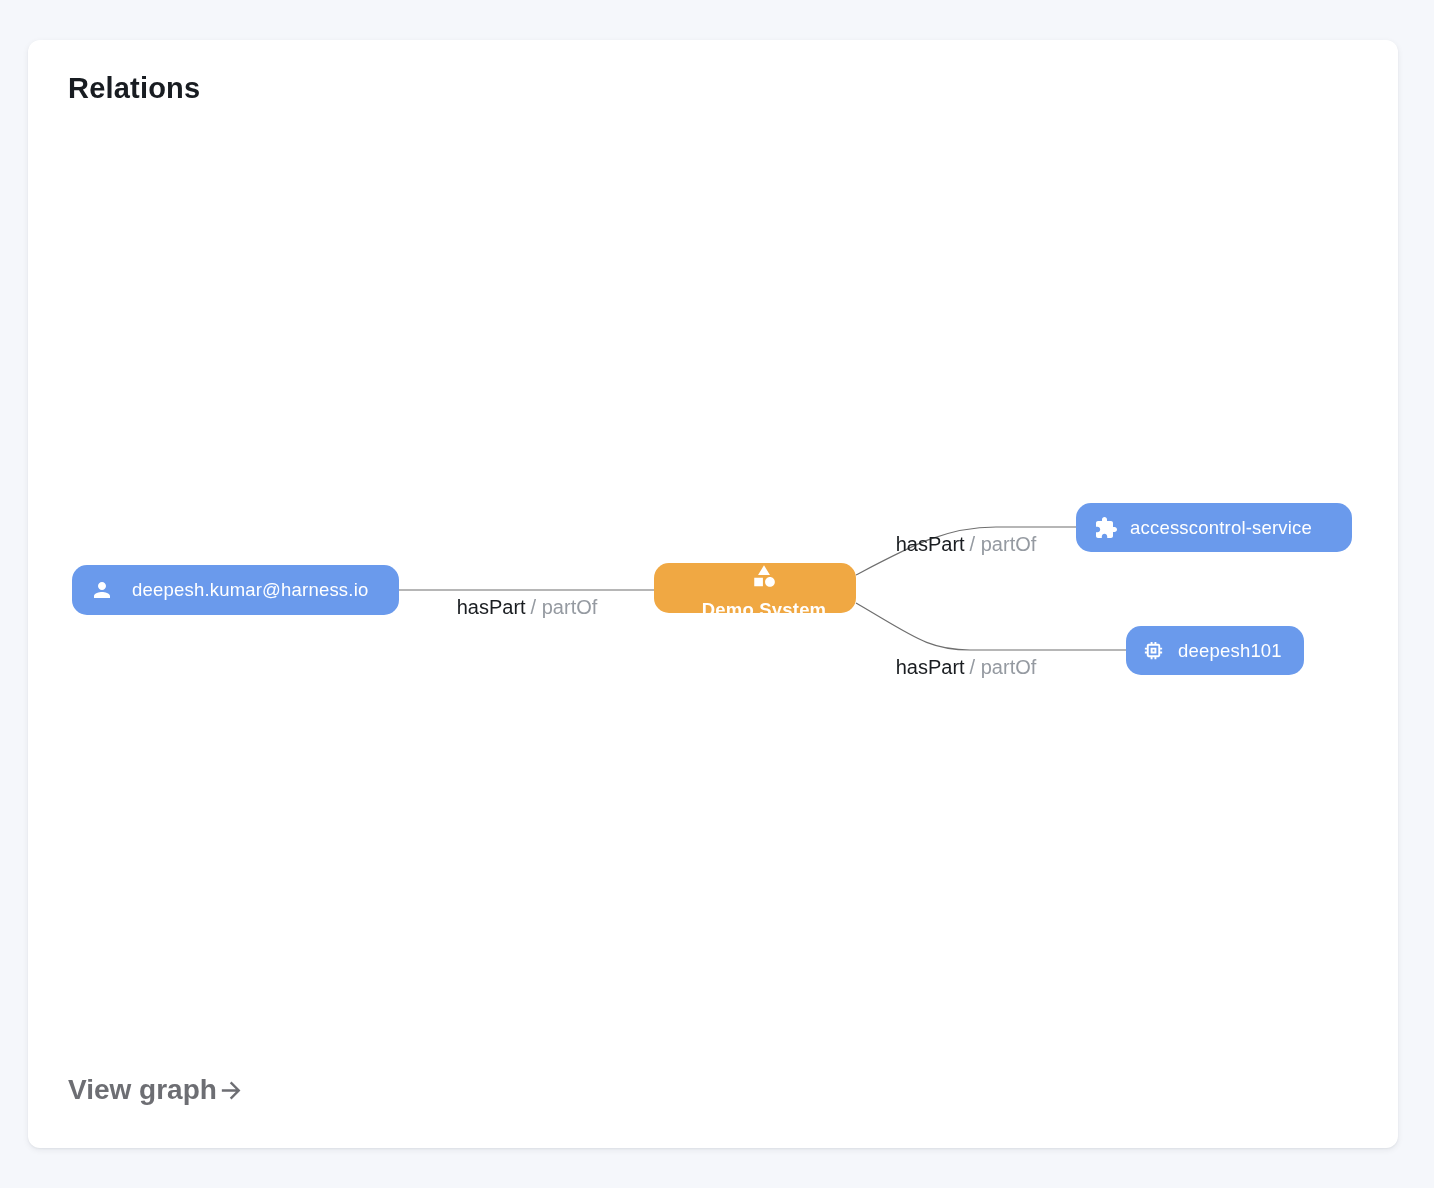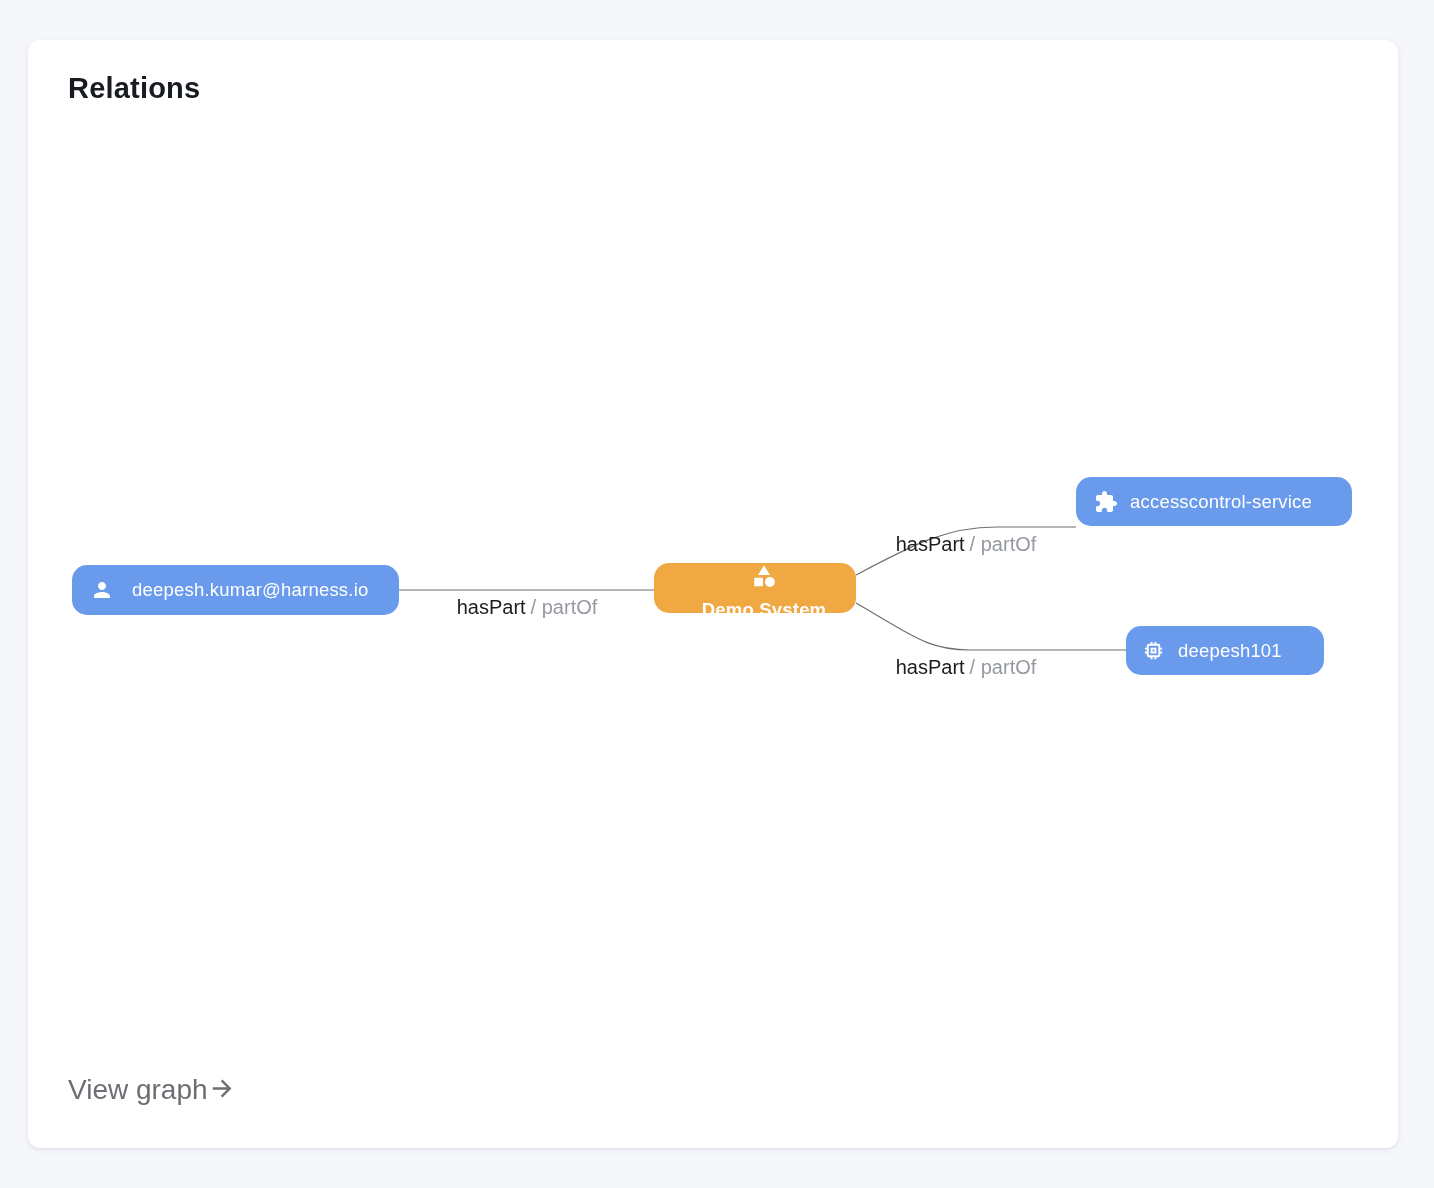--- a/index.html
+++ b/index.html
@@ -44,40 +44,40 @@
     padding-left: 18px;
     color: #ffffff;
     font-size: 18.5px;
     cursor: pointer;
     white-space: nowrap;
   }
   .node .node-icon { display: inline-flex; flex: 0 0 auto; }
   .node .node-label { letter-spacing: 0.2px; }
   .node-user      { left: 44px;  top: 525px; width: 327px; gap: 13px; }
   .node-system    { left: 626px; top: 523px; width: 202px; gap: 10px; font-weight: 700; flex-direction: column; }
-  .node-service   { left: 1048px; top: 437px; width: 276px; height: 49px; gap: 12px; }
-  .node-resource  { left: 1098px; top: 586px; width: 198px; height: 49px; gap: 13px; padding-left: 16px; }
+  .node-service   { left: 1048px; top: 463px; width: 276px; height: 49px; gap: 12px; }
+  .node-resource  { left: 1098px; top: 586px; width: 178px; height: 49px; gap: 13px; padding-left: 16px; }
   .edge-label {
     position: absolute;
     transform: translate(-50%, -50%);
     font-size: 20px;
     white-space: nowrap;
   }
   .edge-label .lbl-primary { color: #1a1d21; }
   .edge-label .lbl-secondary { color: #959aa1; margin-left: 5px; }
   .edge-label-owner { left: 499px; top: 567px; }
   .edge-label-haspart-top { left: 938px; top: 504px; }
   .edge-label-haspart-bottom { left: 938px; top: 627px; }
   .view-graph {
     position: absolute;
     left: 40px; top: 1034px;
     display: flex;
-    align-items: flex-start;
+    align-items: center;
     font-size: 28px;
-    font-weight: 400;
+    font-weight: 700;
     color: #6d6e73;
     cursor: pointer;
     text-decoration: none;
   }
   .view-graph svg { display: block; }
 </style>
 </head>
 <body>
 
 <div class="card">

